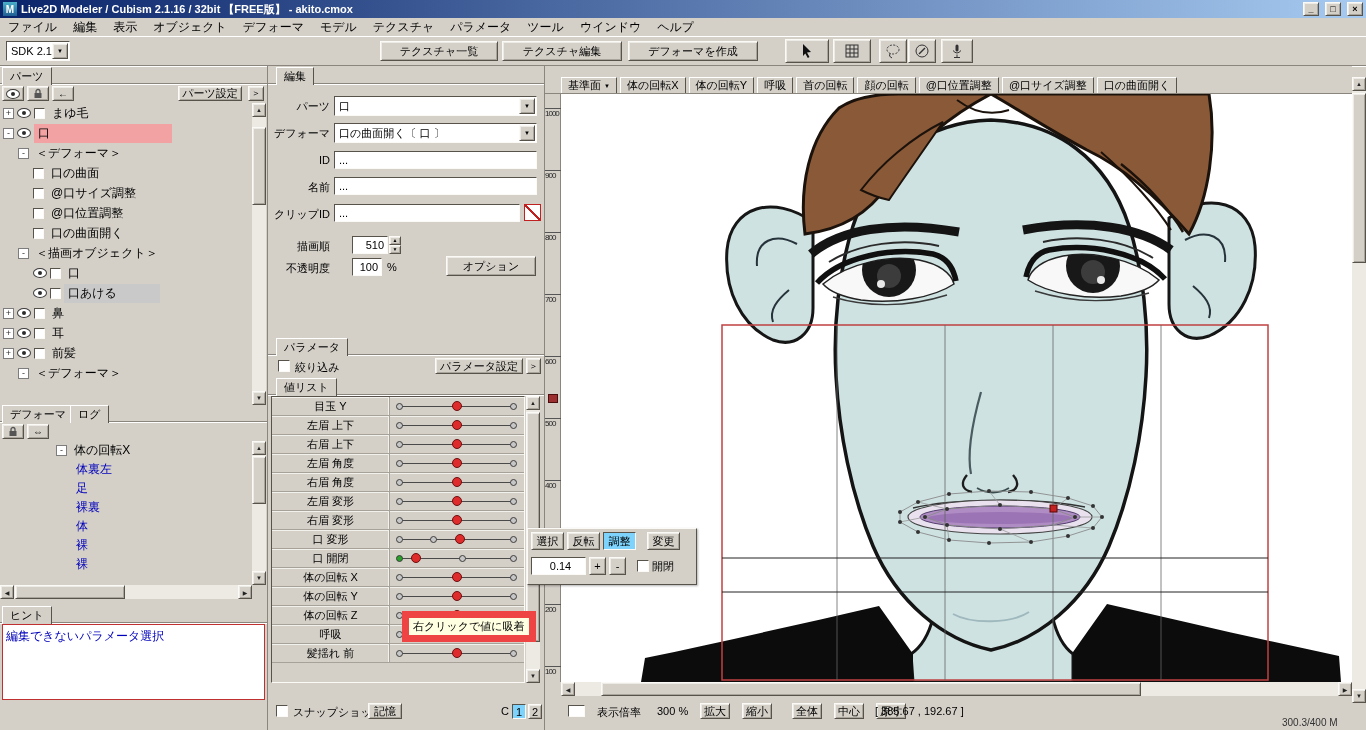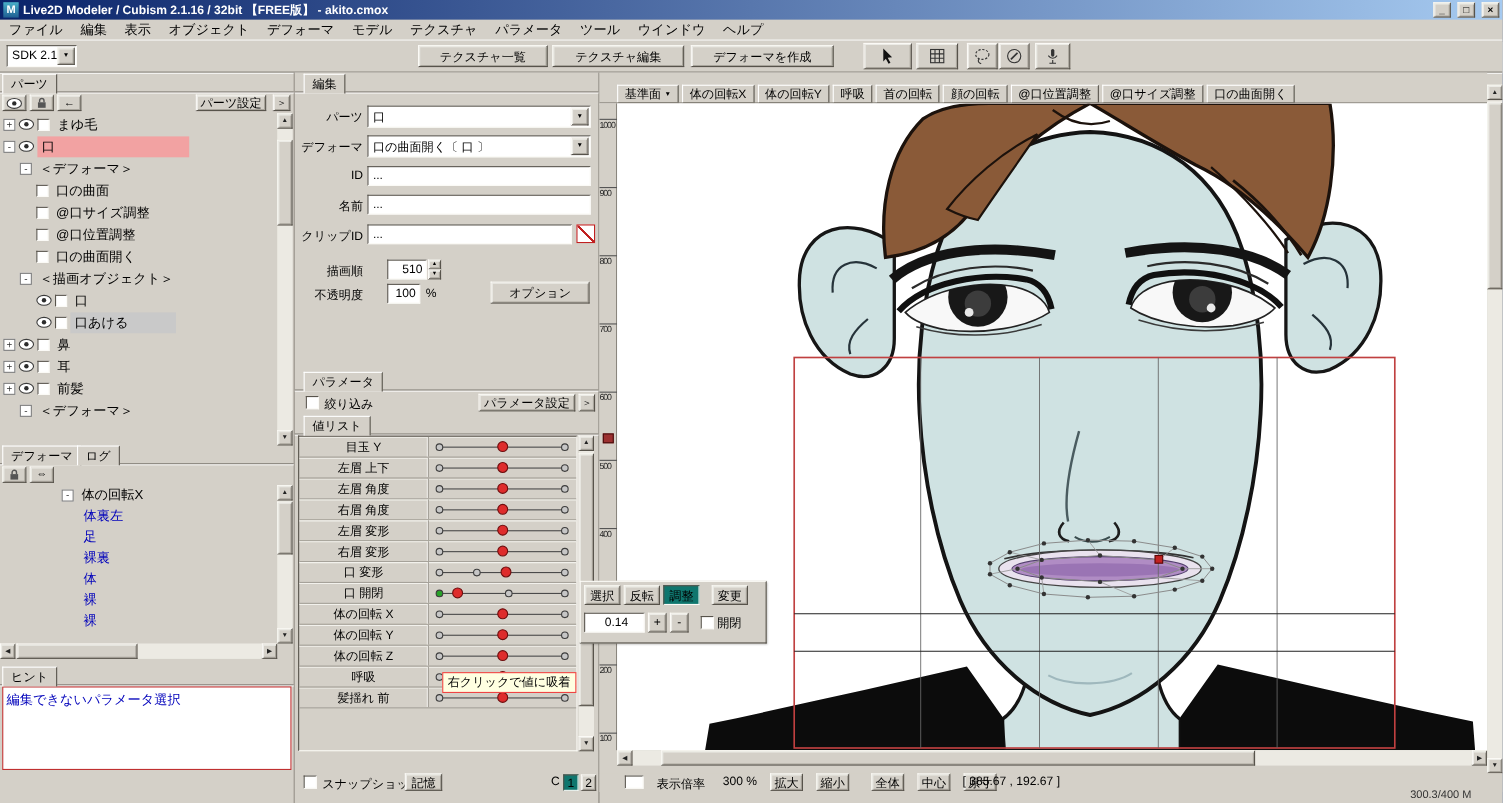--- a/index.html
+++ b/index.html
@@ -4,21 +4,21 @@
 <style>
   *{box-sizing:border-box;margin:0;padding:0}
   html,body{background:#9aa8b8}
   #app{position:relative;width:1366px;height:730px;background:#d4d0c8;
        font-family:"Liberation Sans","DejaVu Sans",sans-serif;font-size:12px;color:#000;
        overflow:hidden;user-select:none}
   .sunken{border:1px solid;border-color:#57534b #fbfaf6 #fbfaf6 #57534b;background:#fff}
   .btn{background:#d4d0c8;border:1px solid;border-color:#fbfaf6 #57534b #57534b #fbfaf6;
        box-shadow:inset 1px 1px 0 #ecebe6, inset -1px -1px 0 #a9a59c;
        font-size:11px;display:flex;align-items:center;justify-content:center;cursor:default;white-space:nowrap}
-  .pressed{border-color:#57534b #fbfaf6 #fbfaf6 #57534b;box-shadow:none;background:#0f766e}
+  .pressed{border-color:#57534b #fbfaf6 #fbfaf6 #57534b;box-shadow:none;background:#7dd3fc}
   .tab{position:absolute;background:#d4d0c8;border:1px solid #57534b;border-bottom:none;
        border-top-color:#fff;border-left-color:#fff;font-size:11px;padding:1px 7px;white-space:nowrap;z-index:2}
   .tabline{position:absolute;height:1px;background:#8a867e;box-shadow:0 1px 0 #fff}
 
   
   #titlebar{position:absolute;left:0;top:0;right:0;height:18px;
     background:linear-gradient(90deg,var(--c-titlebar_a),var(--c-titlebar_b));
     display:flex;align-items:center;gap:4px;padding:0 3px;color:#fff;font-weight:bold;font-size:11px}
   #app-icon{width:14px;height:14px;background:linear-gradient(#49b0c8,#1f5f93);color:#fff;
     font-size:10px;display:flex;align-items:center;justify-content:center;font-weight:bold}
@@ -98,21 +98,21 @@
     border-top:1px solid #555;overflow:visible;white-space:nowrap}
   #ruler-marker{position:absolute;left:3px;top:300px;width:10px;height:9px;background:#9c3030;border:1px solid #4a0e0e}
   #canvas-white{position:absolute;left:16px;top:28px;width:791px;height:588px;background:#fff;overflow:hidden}
   #model-svg{position:absolute;left:0;top:0}
 
   
   #float-panel{position:absolute;left:527px;top:528px;width:170px;height:57px;z-index:6;
     background:#d4d0c8;border:1px solid;border-color:#fbfaf6 #57534b #57534b #fbfaf6;box-shadow:1px 1px 2px rgba(0,0,0,.3)}
   .fbtn{position:relative;display:inline-flex;width:33px;height:18px;margin:3px 0 0 3px}
   #tooltip{position:absolute;left:402px;top:611px;z-index:7;background:var(--c-tooltip_bg);
-    border:1px solid #ef4444;font-size:11px;padding:1px 4px;white-space:nowrap}
+    border:7px solid #ef4444;font-size:11px;padding:1px 4px;white-space:nowrap}
 
   
   #statusbar{position:absolute;left:545px;top:703px;width:821px;height:17px;background:#d4d0c8;font-size:11px}
   .stbtn{position:absolute;top:0;width:30px;height:16px}
   #memtext{position:absolute;left:1282px;top:717px;font-size:10px;color:#333}
 </style>
 </head>
 <body>
 
 <div id="app">
@@ -387,20 +387,29 @@
           <div class="param-label">目玉 Y</div>
           <div class="param-slider">
             <div class="param-track"></div>
             <div class="pdot" style="left: 0%;"></div>
             <div class="pdot" style="left: 100%;"></div>
             <div class="pknob" style="left: 50%;"></div>
           </div>
         </div>
         <div class="param-row">
           <div class="param-label">左眉 上下</div>
+          <div class="param-slider">
+            <div class="param-track"></div>
+            <div class="pdot" style="left: 0%;"></div>
+            <div class="pdot" style="left: 100%;"></div>
+            <div class="pknob" style="left: 50%;"></div>
+          </div>
+        </div>
+        <div class="param-row">
+          <div class="param-label">右眉 上下</div>
           <div class="param-slider">
             <div class="param-track"></div>
             <div class="pdot" style="left: 0%;"></div>
             <div class="pdot" style="left: 100%;"></div>
             <div class="pknob" style="left: 50%;"></div>
           </div>
         </div>
         <div class="param-row">
           <div class="param-label">左眉 角度</div>
           <div class="param-slider">

